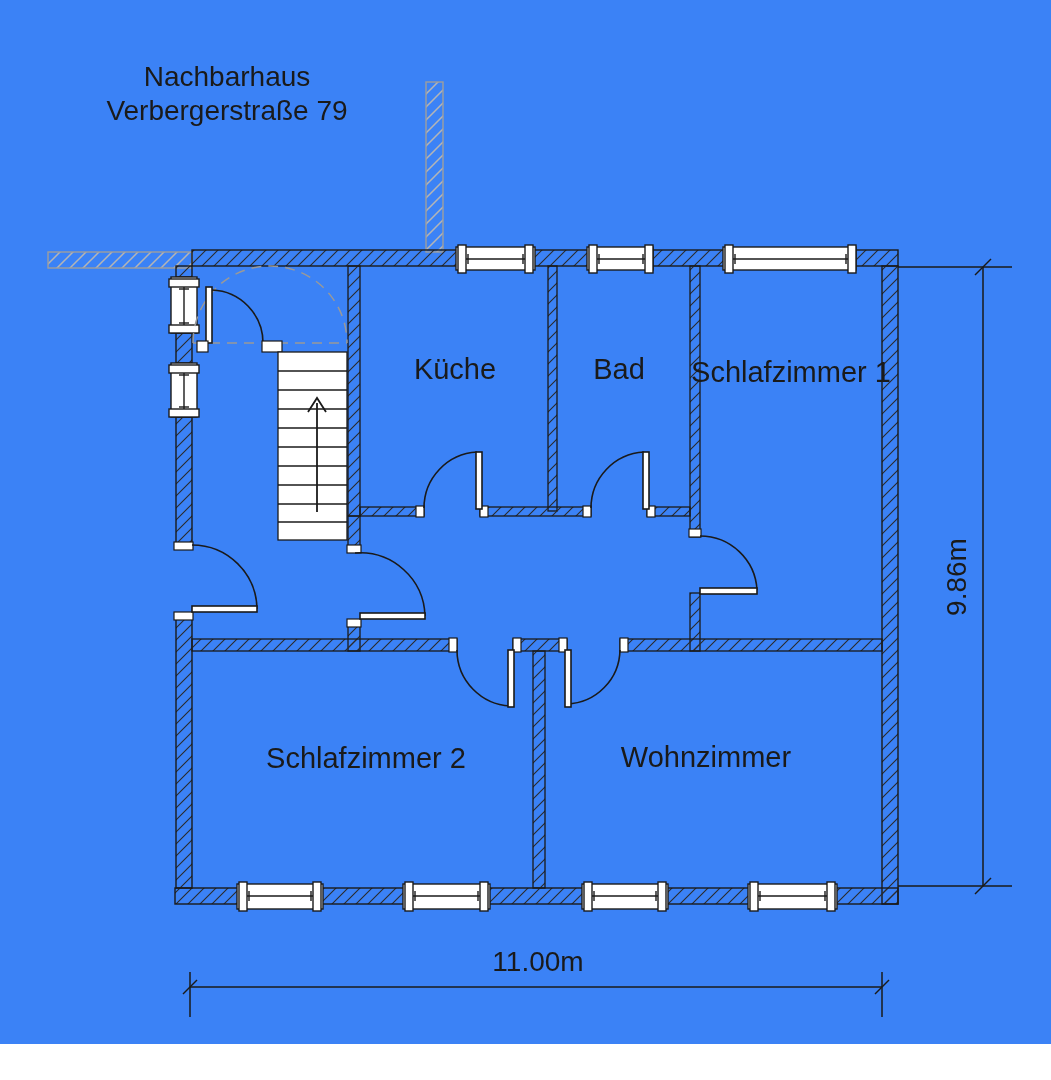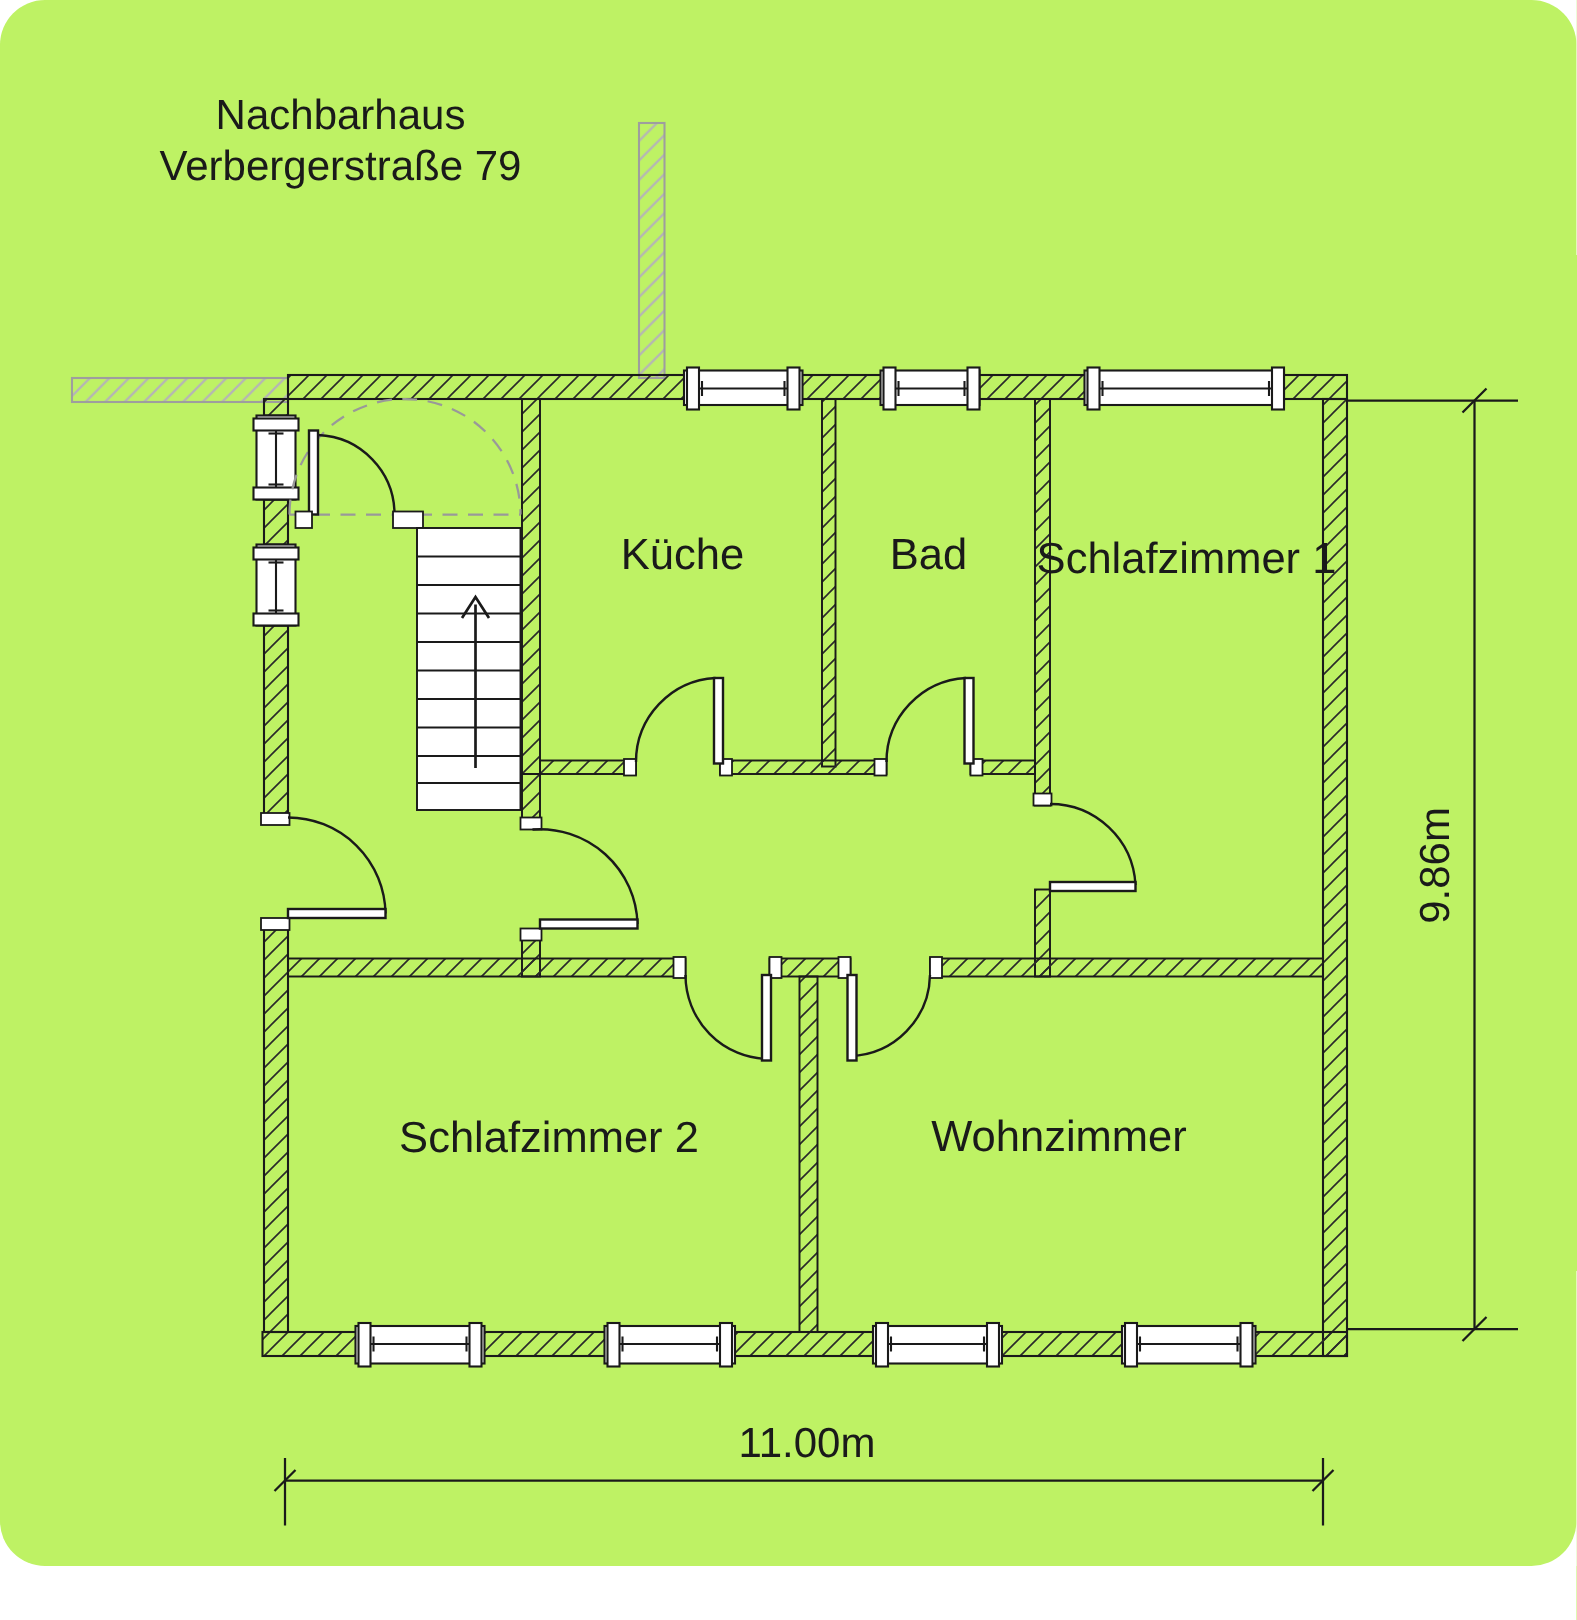--- a/index.html
+++ b/index.html
@@ -1,19 +1,18 @@
 <!DOCTYPE html>
 <html><head>
 <meta charset="utf-8">
 <style>
   html,body{margin:0;padding:0;background:#ffffff;}
   .canvas{
-    position:relative;width:1051px;height:1044px;background:#bef264;
+    position:relative;width:1051px;height:1044px;background:#3b82f6;
     font-family:"Liberation Sans", sans-serif;
-    border-radius:30px;
   }
   svg text{fill:#1a1a1a;}
   .room-label{font-size:29px;}
   .neighbor-label{font-size:28px;}
   .dim-label{font-size:28px;}
 </style>
 </head>
 <body>
 
 <div class="canvas">

